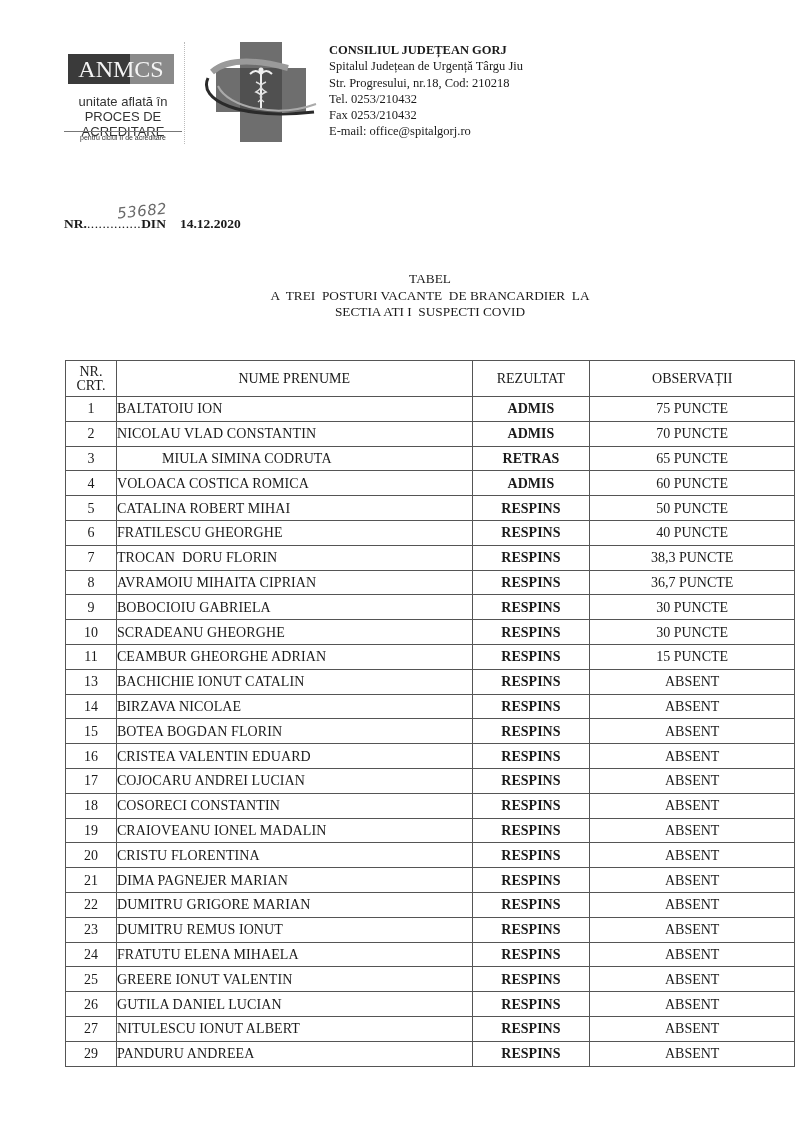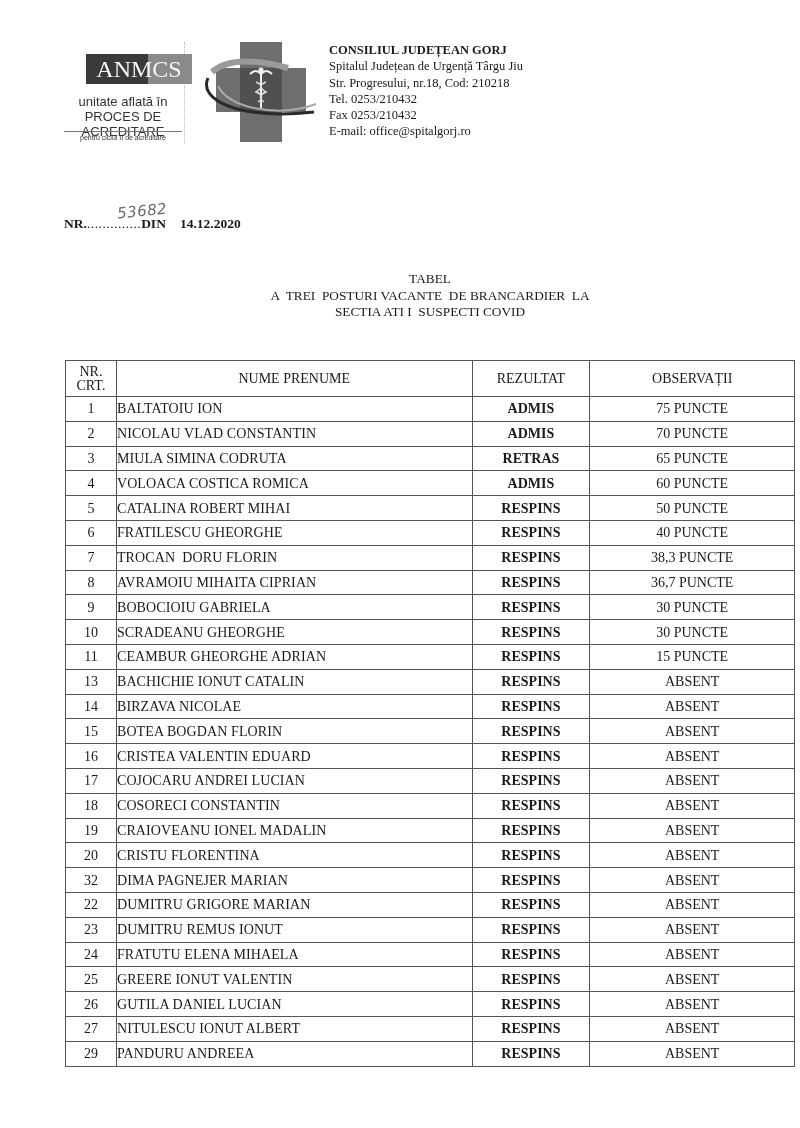--- a/index.html
+++ b/index.html
@@ -6,21 +6,21 @@
     body {
       width: 800px; height: 1128px; position: relative; overflow: hidden;
       font-family: "Liberation Serif", "DejaVu Serif", serif; color: #1a1a1a;
     }
     
     .anmcs {
       position: absolute; left: 62px; top: 42px; width: 122px; height: 102px;
       border-right: 1px dotted #bbb;
     }
     .anmcs-banner {
-      position: absolute; left: 24px; top: 12px; width: 106px; height: 30px;
+      position: absolute; left: 6px; top: 12px; width: 106px; height: 30px;
       display: flex; overflow: hidden;
     }
     .anmcs-banner .dark { width: 62px; background: #3a3a3a; }
     .anmcs-banner .light { flex: 1; background: #8a8a8a; }
     .anmcs-banner .txt {
       position: absolute; left: 0; top: 0; width: 106px; height: 30px; line-height: 30px;
       text-align: center; color: #f4f4f4; font-size: 24px; letter-spacing: 0px;
       font-family: "Liberation Serif", serif;
     }
     .anmcs-line1, .anmcs-line2, .anmcs-line3 {
@@ -160,21 +160,21 @@
         <td class="obs">75 PUNCTE</td>
       </tr>
       <tr>
         <td class="nr">2</td>
         <td class="name" style="white-space: pre;">NICOLAU VLAD CONSTANTIN</td>
         <td class="res">ADMIS</td>
         <td class="obs">70 PUNCTE</td>
       </tr>
       <tr>
         <td class="nr">3</td>
-        <td class="name" style="white-space: pre;">MIULA SIMINA CODRUTA</td>
+        <td class="name" style="white-space: pre; padding-left: 45px;">MIULA SIMINA CODRUTA</td>
         <td class="res">RETRAS</td>
         <td class="obs">65 PUNCTE</td>
       </tr>
       <tr>
         <td class="nr">4</td>
         <td class="name" style="white-space: pre;">VOLOACA COSTICA ROMICA</td>
         <td class="res">ADMIS</td>
         <td class="obs">60 PUNCTE</td>
       </tr>
       <tr>
@@ -261,21 +261,21 @@
         <td class="res">RESPINS</td>
         <td class="obs">ABSENT</td>
       </tr>
       <tr>
         <td class="nr">20</td>
         <td class="name" style="white-space: pre;">CRISTU FLORENTINA</td>
         <td class="res">RESPINS</td>
         <td class="obs">ABSENT</td>
       </tr>
       <tr>
-        <td class="nr">32</td>
+        <td class="nr">21</td>
         <td class="name" style="white-space: pre;">DIMA PAGNEJER MARIAN</td>
         <td class="res">RESPINS</td>
         <td class="obs">ABSENT</td>
       </tr>
       <tr>
         <td class="nr">22</td>
         <td class="name" style="white-space: pre;">DUMITRU GRIGORE MARIAN</td>
         <td class="res">RESPINS</td>
         <td class="obs">ABSENT</td>
       </tr>

